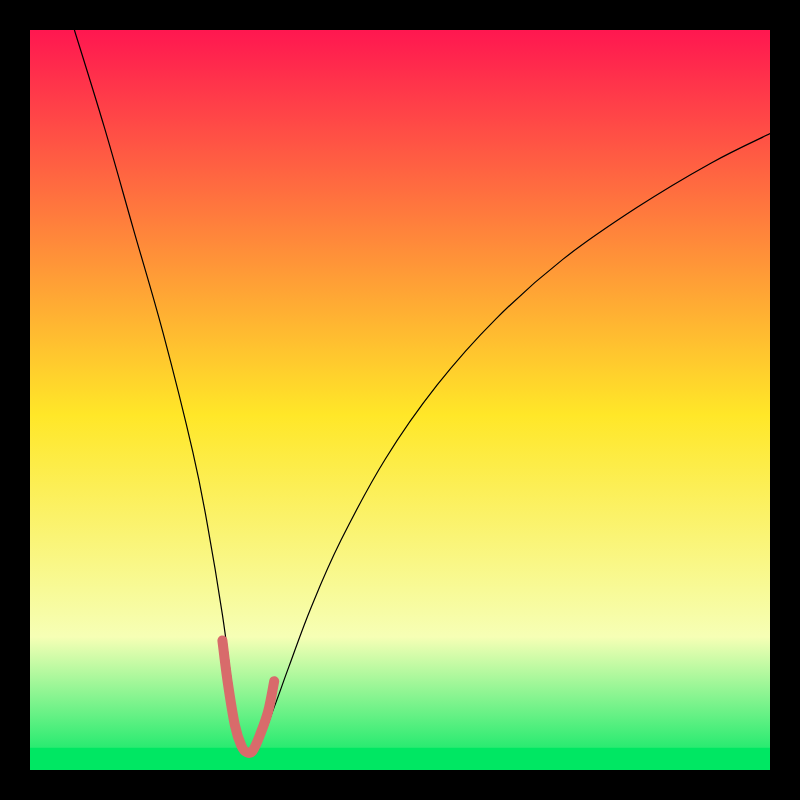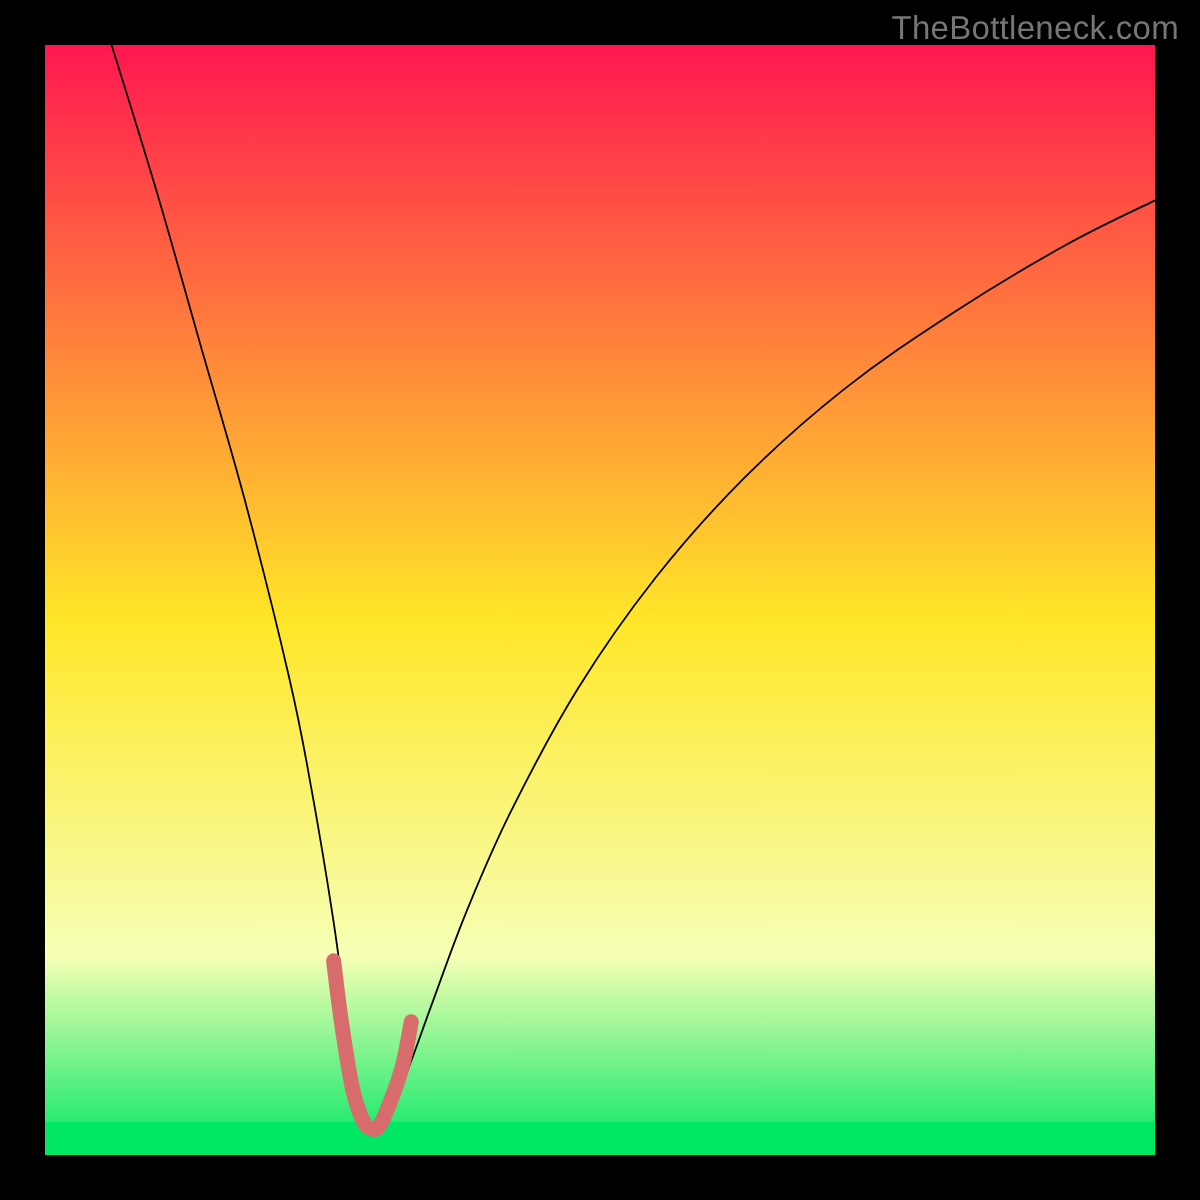--- a/index.html
+++ b/index.html
@@ -34,21 +34,20 @@
   }
   svg {
     display: block;
   }
 </style>
 </head>
 <body>
 
 <div class="frame">
 
-  <div class="watermark">TheBottleneck.com</div>
 
   <div class="plot-area">
     <svg id="chart-svg" width="740" height="740" viewBox="0 0 740 740">
       <defs>
         <linearGradient id="bg-grad" x1="0" y1="0" x2="0" y2="1">
           <stop id="g0" offset="0%" stop-color="#ff1750"></stop>
           <stop id="g1" offset="52%" stop-color="#ffe728"></stop>
           <stop id="g2" offset="82%" stop-color="#f6ffb5"></stop>
           <stop id="g3" offset="100%" stop-color="#00e763"></stop>
         </linearGradient>

